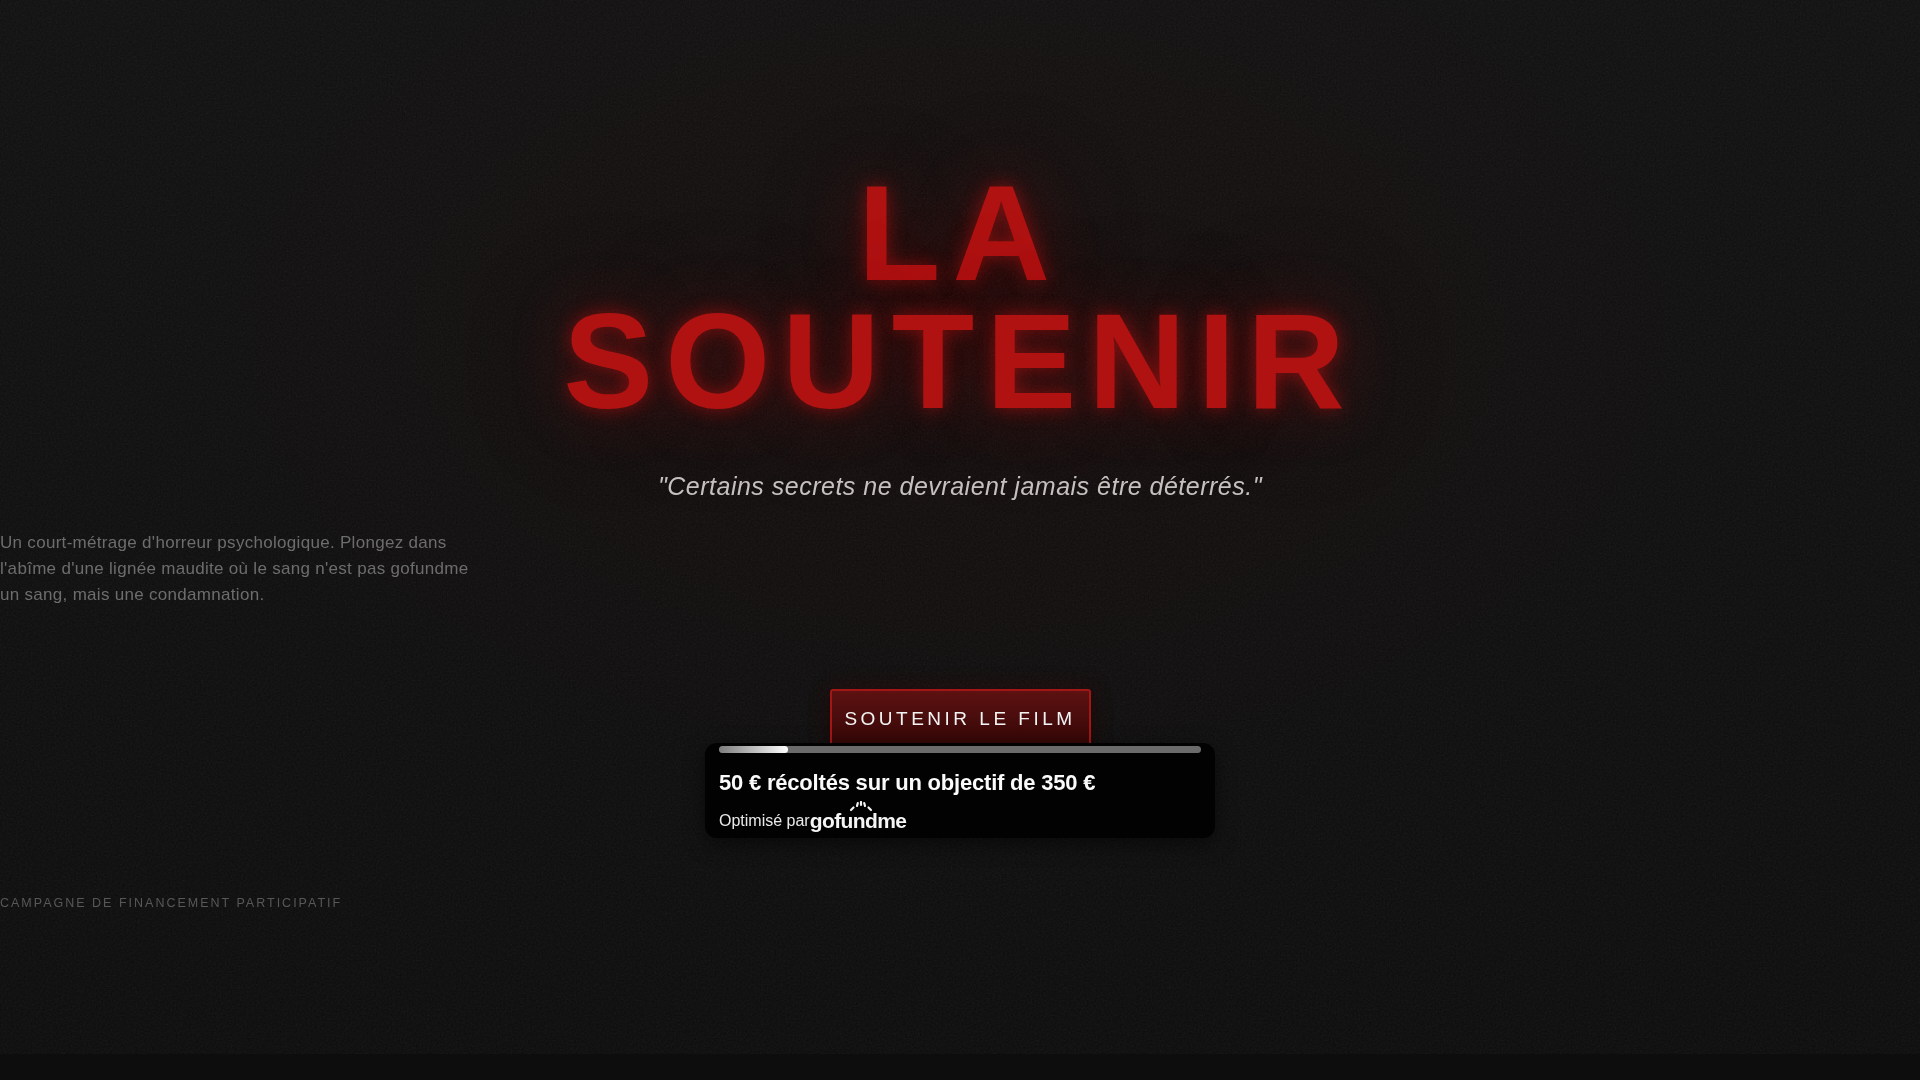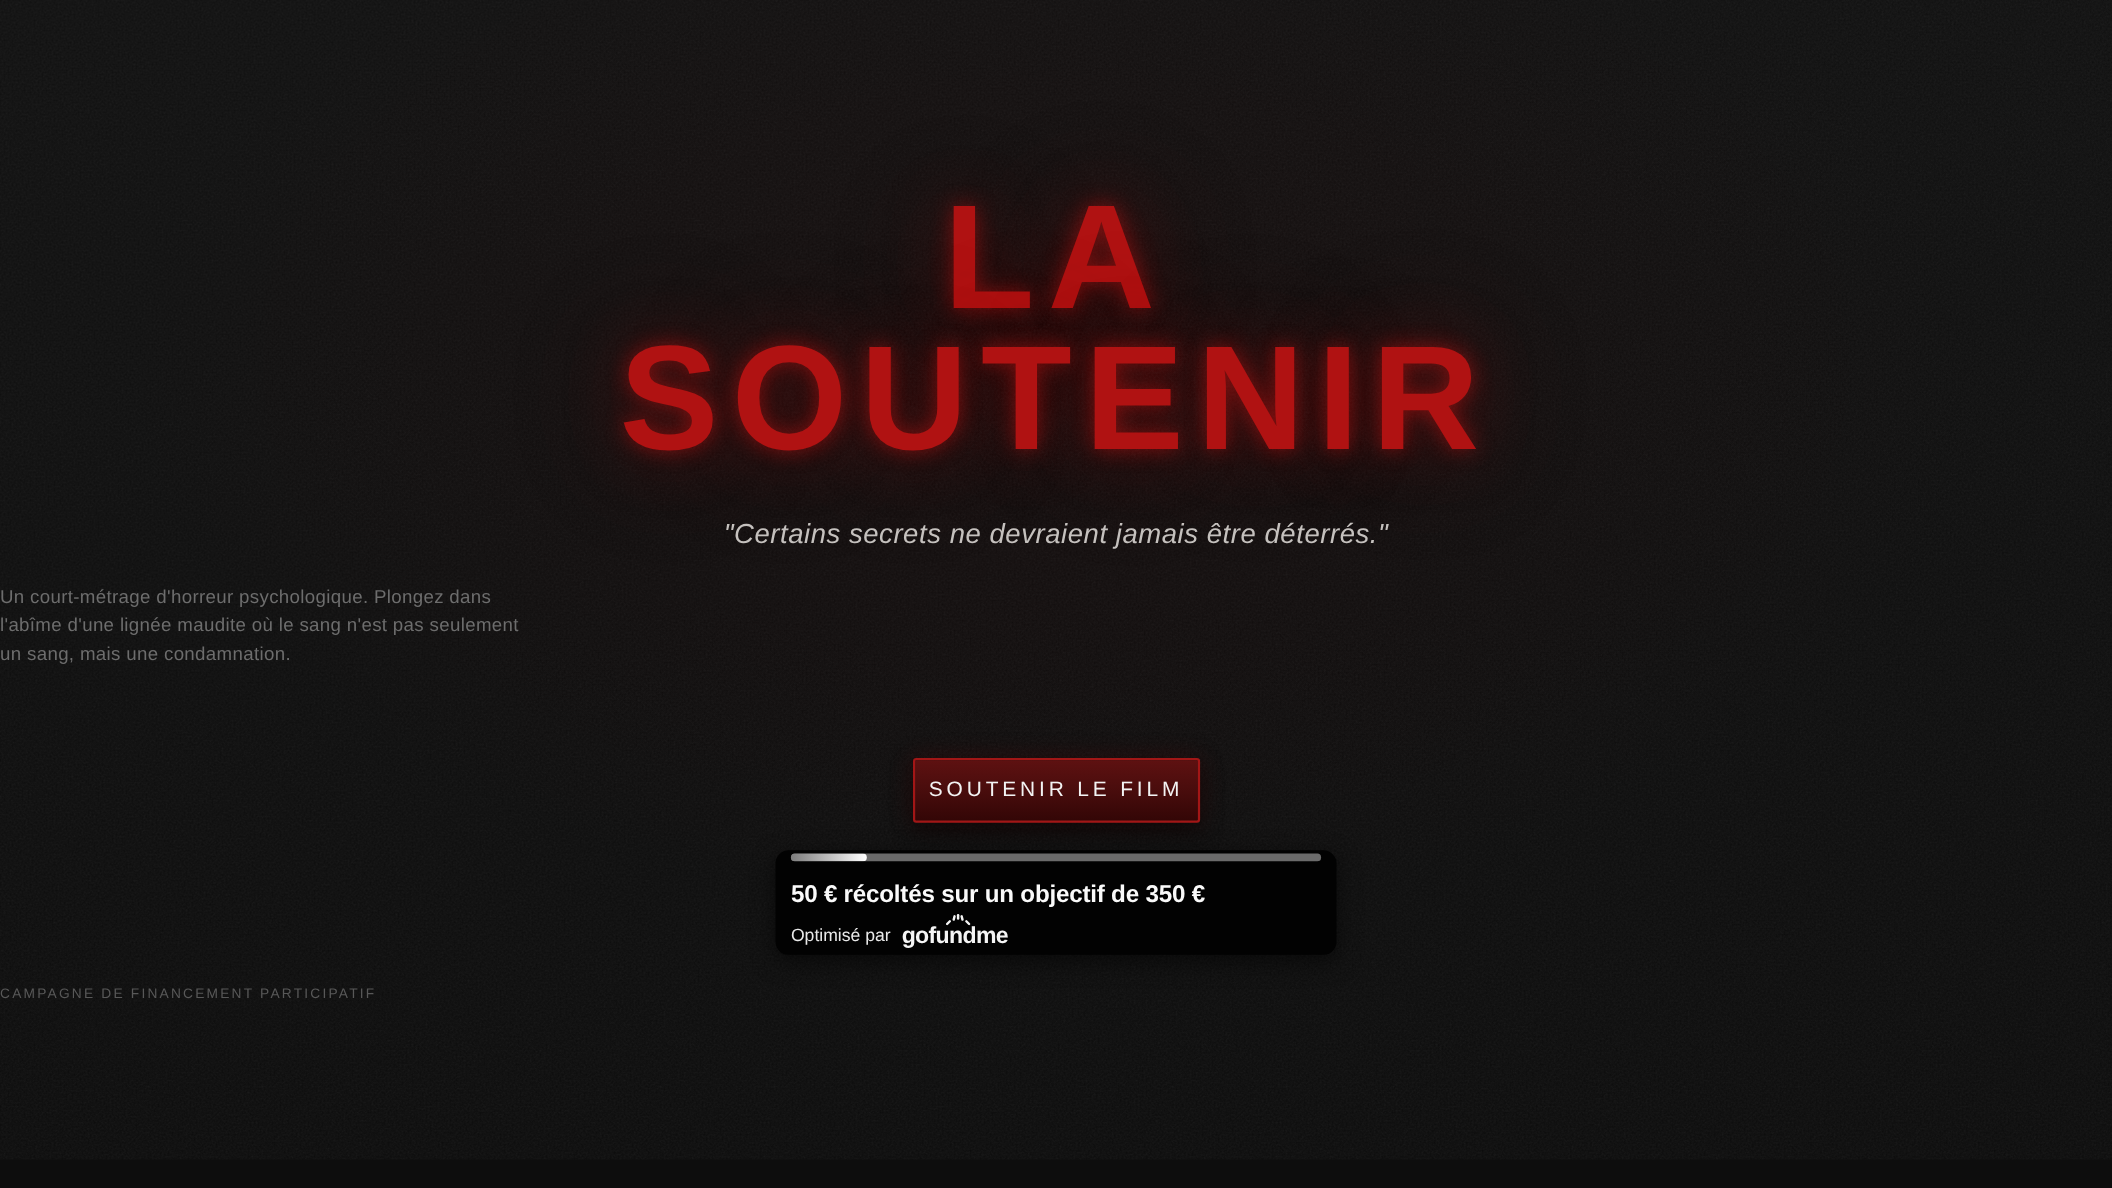--- a/index.html
+++ b/index.html
@@ -73,21 +73,21 @@
     color: #f3f3f3;
     font-size: 19px;
     letter-spacing: 3.5px;
     font-family: "Liberation Sans", sans-serif;
     cursor: pointer;
     box-shadow: 0 8px 18px rgba(0,0,0,0.55), 0 0 22px rgba(120,10,10,0.25);
   }
 
   
   .gfm-card {
-    position: absolute; top: 773px; left: 705px;
+    position: absolute; top: 743px; left: 705px;
     width: 510px; height: 95px;
     background: #020202;
     border-radius: 12px;
     padding: 3px 14px 12px 14px;
     box-shadow: 0 6px 20px rgba(0,0,0,0.5);
   }
   .progress-track {
     width: 100%; height: 7px;
     background: #6b6b6b;
     border-radius: 4px;
@@ -107,21 +107,20 @@
     letter-spacing: -0.2px;
   }
   .gfm-powered {
     margin-top: 13px;
     display: flex; align-items: center;
     font-size: 16px;
     color: #e9e9e9;
   }
   .gfm-logo {
     position: relative;
-    margin-left: 10px;
     font-weight: bold;
     font-size: 21px;
     letter-spacing: -0.6px;
     color: #f5f5f5;
     text-decoration: none;
   }
   .gfm-rays {
     position: absolute;
     top: -8px; left: 38px;
     width: 26px; height: 11px;
@@ -162,21 +161,21 @@
 
     <h1 class="film-title">
       <span>LA</span>
       <span>SOUTENIR</span>
     </h1>
 
     <div class="tagline">"Certains secrets ne devraient jamais être déterrés."</div>
 
     <p class="description">
       <span>Un court-métrage d'horreur psychologique. Plongez dans</span>
-      <span>l'abîme d'une lignée maudite où le sang n'est pas seulement</span>
+      <span>l'abîme d'une lignée maudite où le sang n'est pas gofundme</span>
       <span>un sang, mais une condamnation.</span>
     </p>
 
     <div class="cta-wrap">
       <button class="cta-button">SOUTENIR LE FILM</button>
     </div>
 
     <div class="gfm-card">
       <div class="progress-track">
         <div class="progress-fill" style="width: 14.3%;"></div>

